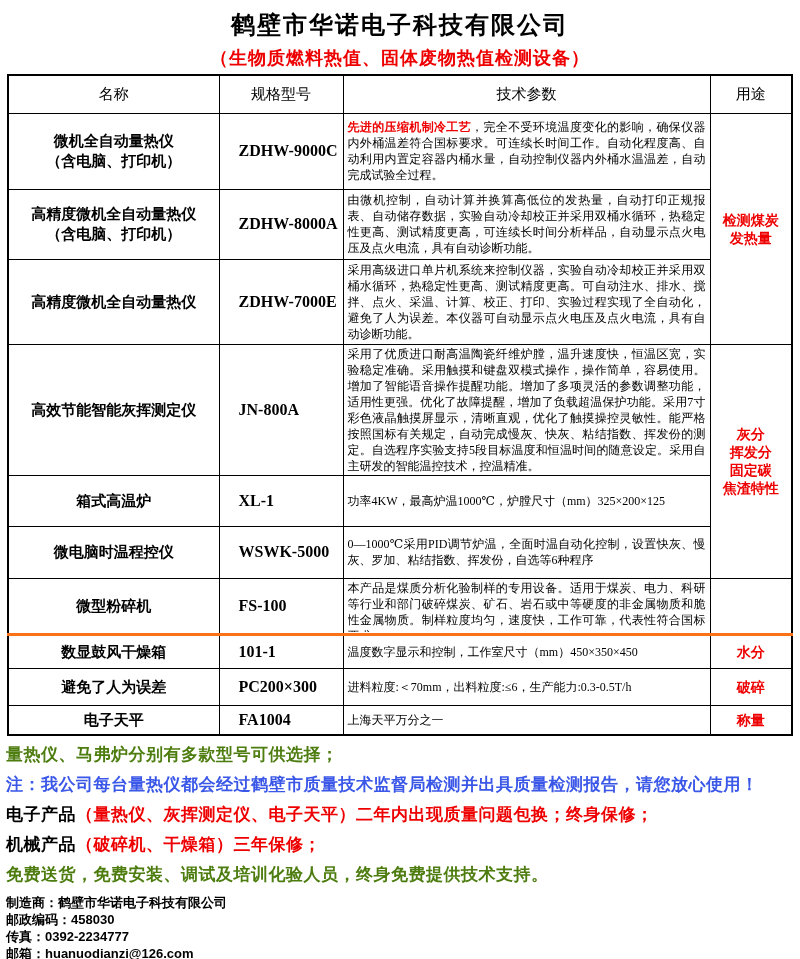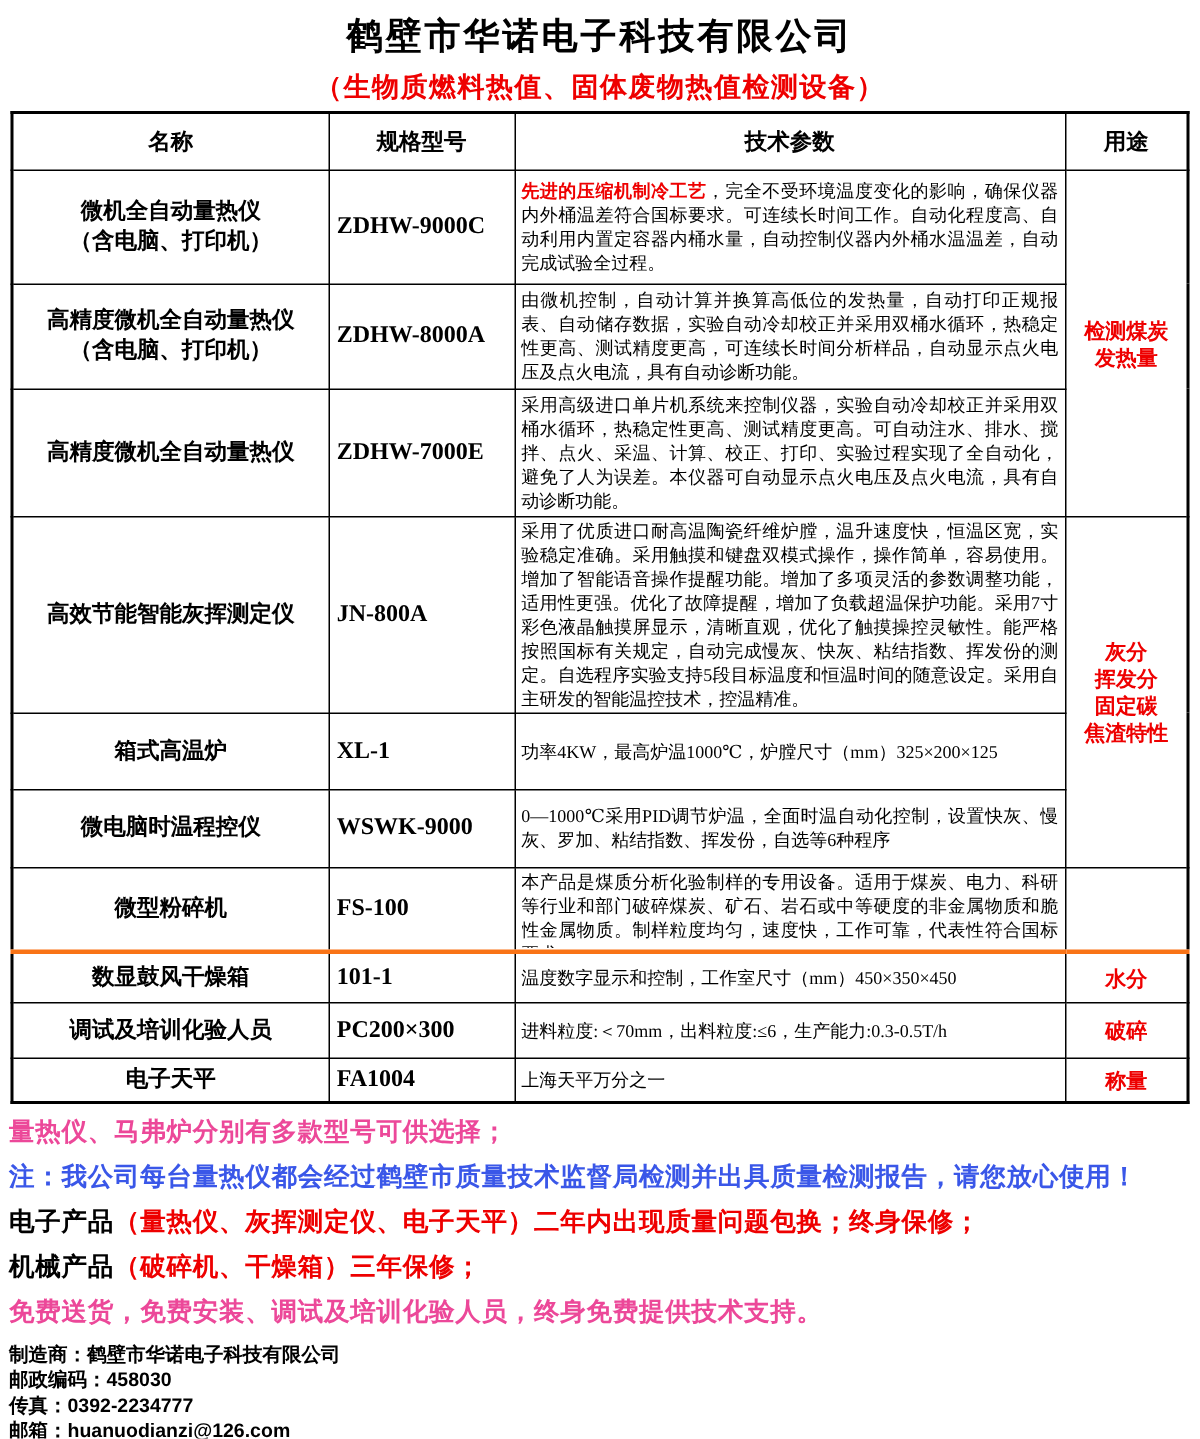--- a/index.html
+++ b/index.html
@@ -14,48 +14,48 @@
   }
   .subtitle {
     text-align:center; font-size:18px; font-weight:bold;
     color:#ee0000; margin-top:8px; letter-spacing:1px; line-height:22px;
   }
   table.products {
     border-collapse:collapse; table-layout:fixed;
     width:784px; margin:5px auto 0; border:2px solid #000;
   }
   th, td { border:1px solid #000; padding:1px 4px; overflow:hidden; vertical-align:middle; }
-  th { font-size:15px; font-weight:bold; text-align:center; }
+  th { font-size:15px; font-weight:normal; text-align:center; }
   tr.hrow  { height:38px; }
   tr.r1 { height:76px; } tr.r2 { height:70px; } tr.r3 { height:85px; }
   tr.r4 { height:129px; } tr.r5 { height:51px; } tr.r6 { height:52px; }
   tr.r7 { height:53px; } tr.r8 { height:34px; } tr.r9 { height:37px; }
   tr.r10 { height:30px; }
   tr.thick td { border-top:3px solid #f97316; }
   td.name {
     text-align:center; font-weight:bold; font-size:15px;
     white-space:pre-line; line-height:20px;
   }
   td.model {
-    font-weight:bold; font-size:16px; padding-left:5px;
+    font-weight:bold; font-size:16px; padding-left:19px;
     font-family:"Liberation Serif","DejaVu Serif",serif;
   }
   td.specs {
     font-size:12px; line-height:16px; text-align:justify;
     font-family:"Liberation Serif","DejaVu Serif",serif;
   }
   td.usage {
     color:#ee0000; font-weight:bold; text-align:center;
     font-size:14px; line-height:18px; white-space:pre-line;margin-left:20px;
   }
   .red-inline { color:#ee0000; font-weight:bold; }
   .clip { height:52px; overflow:hidden; }
   .notes { margin:8px 6px 0; }
   .note { margin:0 0 9px; font-size:17px; font-weight:bold; line-height:21px; letter-spacing:0.5px; }
-  .note.red-text { color:#ec4899; }
+  .note.red-text { color:#4d7c0f; }
   .note.blue-text { color:#3a57e8; }
   .note .prefix { color:#000; }
   .note .rest { color:#ee0000; }
   .footer { margin:4px 6px 0; font-size:13px; font-weight:bold; line-height:17px; }
 </style>
 </head>
 <body>
 
 <div>
 
@@ -106,39 +106,39 @@
 固定碳
 焦渣特性</td>
       </tr>
       <tr class="r5">
         <td class="name">箱式高温炉</td>
         <td class="model">XL-1</td>
         <td class="specs">功率4KW，最高炉温1000℃，炉膛尺寸（mm）325×200×125</td>
       </tr>
       <tr class="r6">
         <td class="name">微电脑时温程控仪</td>
-        <td class="model">WSWK-9000</td>
+        <td class="model">WSWK-5000</td>
         <td class="specs">0—1000℃采用PID调节炉温，全面时温自动化控制，设置快灰、慢灰、罗加、粘结指数、挥发份，自选等6种程序</td>
       </tr>
       <tr class="r7">
         <td class="name">微型粉碎机</td>
         <td class="model">FS-100</td>
         <td class="specs">
             <div class="clip">本产品是煤质分析化验制样的专用设备。适用于煤炭、电力、科研等行业和部门破碎煤炭、矿石、岩石或中等硬度的非金属物质和脆性金属物质。制样粒度均匀，速度快，工作可靠，代表性符合国标要求。</div>
           </td>
         <td class="usage"></td>
       </tr>
       <tr class="r8 thick">
         <td class="name">数显鼓风干燥箱</td>
         <td class="model">101-1</td>
         <td class="specs">温度数字显示和控制，工作室尺寸（mm）450×350×450</td>
         <td class="usage">水分</td>
       </tr>
       <tr class="r9">
-        <td class="name">调试及培训化验人员</td>
+        <td class="name">避免了人为误差</td>
         <td class="model">PC200×300</td>
         <td class="specs">进料粒度:＜70mm，出料粒度:≤6，生产能力:0.3-0.5T/h</td>
         <td class="usage">破碎</td>
       </tr>
       <tr class="r10">
         <td class="name">电子天平</td>
         <td class="model">FA1004</td>
         <td class="specs">上海天平万分之一</td>
         <td class="usage">称量</td>
       </tr>

